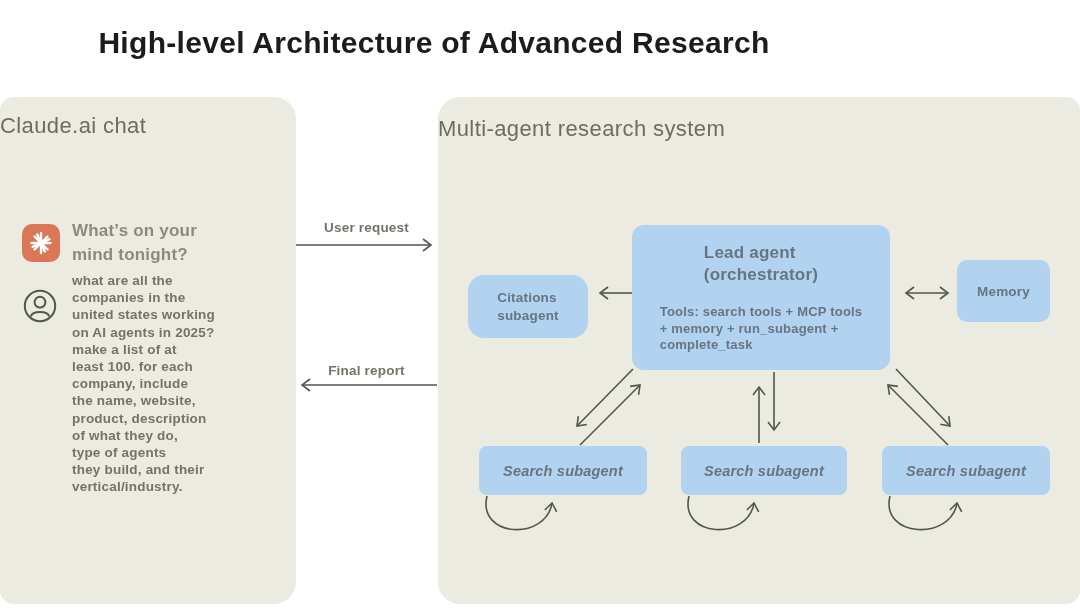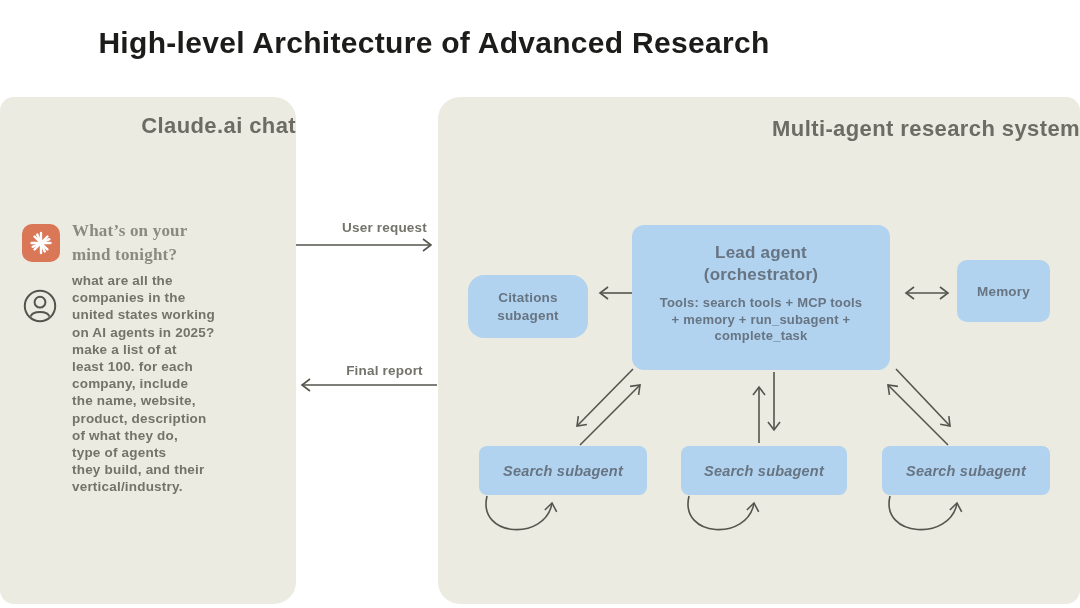--- a/index.html
+++ b/index.html
@@ -22,57 +22,57 @@
   .main-title{
     position:absolute;top:26px;left:0;width:868px;text-align:center;
     font-size:30px;font-weight:800;letter-spacing:.3px;color:var(--title-text);
   }
 
   .panel{position:absolute;background:var(--panel-bg);border-radius:22px;}
   .panel-left{left:0;top:97px;width:296px;height:507px;border-top-left-radius:14px;border-bottom-left-radius:14px;}
   .panel-right{left:438px;top:97px;width:642px;height:507px;border-top-right-radius:14px;border-bottom-right-radius:14px;}
 
   .panel-title{
-    position:absolute;left:0;width:100%;text-align:right;
-    font-size:22px;font-weight:700;letter-spacing:.4px;color:var(--panel-title-text);
+    position:absolute;left:0;width:100%;text-align:left;
+    font-size:22px;font-weight:400;letter-spacing:.4px;color:var(--panel-title-text);
   }
   .panel-left .panel-title{top:16px;}
   .panel-right .panel-title{top:19px;}
 
   .claude-icon{
     position:absolute;left:22px;top:224px;width:38px;height:38px;border-radius:10px;
     background:var(--claude-orange);display:flex;align-items:center;justify-content:center;
   }
   .prompt-heading{
     position:absolute;left:72px;top:219px;width:180px;
     font-size:17px;line-height:24px;font-weight:700;color:var(--muted-text);
-    white-space:pre-line;letter-spacing:.2px;font-family:Liberation Serif, serif;
+    white-space:pre-line;letter-spacing:.2px;
   }
   .avatar-icon{position:absolute;left:23px;top:289px;width:34px;height:34px;}
   .user-query{
     position:absolute;left:72px;top:272px;width:180px;
     font-size:13.5px;line-height:17.2px;font-weight:600;color:var(--body-text);
     white-space:pre-line;letter-spacing:.2px;
   }
 
   .flow-label{
     position:absolute;left:296px;width:141px;text-align:center;
-    font-size:13.5px;font-weight:700;color:var(--body-text);letter-spacing:.2px;margin-left:18px;
+    font-size:13.5px;font-weight:700;color:var(--body-text);letter-spacing:.2px;
   }
   .flow-label.user-request{top:220px;}
   .flow-label.final-report{top:363px;}
 
   .bluebox{
     position:absolute;background:var(--box-blue);color:var(--box-text);
-    font-weight:700;text-align:center;
+    font-weight:700;
     display:flex;flex-direction:column;align-items:center;justify-content:center;
   }
   .lead-agent{left:632px;top:225px;width:258px;height:145px;border-radius:12px;justify-content:flex-start;padding-top:17px;}
   .lead-agent .lead-title{font-size:17px;line-height:22px;white-space:pre-line;letter-spacing:.2px;}
-  .lead-agent .lead-tools{font-size:13px;line-height:16.5px;margin-top:9px;white-space:pre-line;letter-spacing:.2px;}
+  .lead-agent .lead-tools{font-size:13px;line-height:16.5px;margin-top:18px;white-space:pre-line;letter-spacing:.2px;}
   .citations-box{left:468px;top:259px;width:120px;height:63px;border-radius:16px;font-size:13.5px;line-height:18px;white-space:pre-line;letter-spacing:.2px;margin-top:16px;}
   .memory-box{left:957px;top:260px;width:93px;height:62px;border-radius:10px;font-size:13.5px;letter-spacing:.2px;}
   .search-box{top:446px;height:49px;border-radius:8px;font-size:14.5px;letter-spacing:.2px;font-style:italic;}
   .search-box.s1{left:479px;width:168px;}
   .search-box.s2{left:681px;width:166px;}
   .search-box.s3{left:882px;width:168px;}
 
   svg.arrow-layer{position:absolute;left:0;top:0;pointer-events:none;}
   .arrow-layer path, .arrow-layer line{stroke:var(--arrow);stroke-width:1.6;fill:none;}
 </style>

